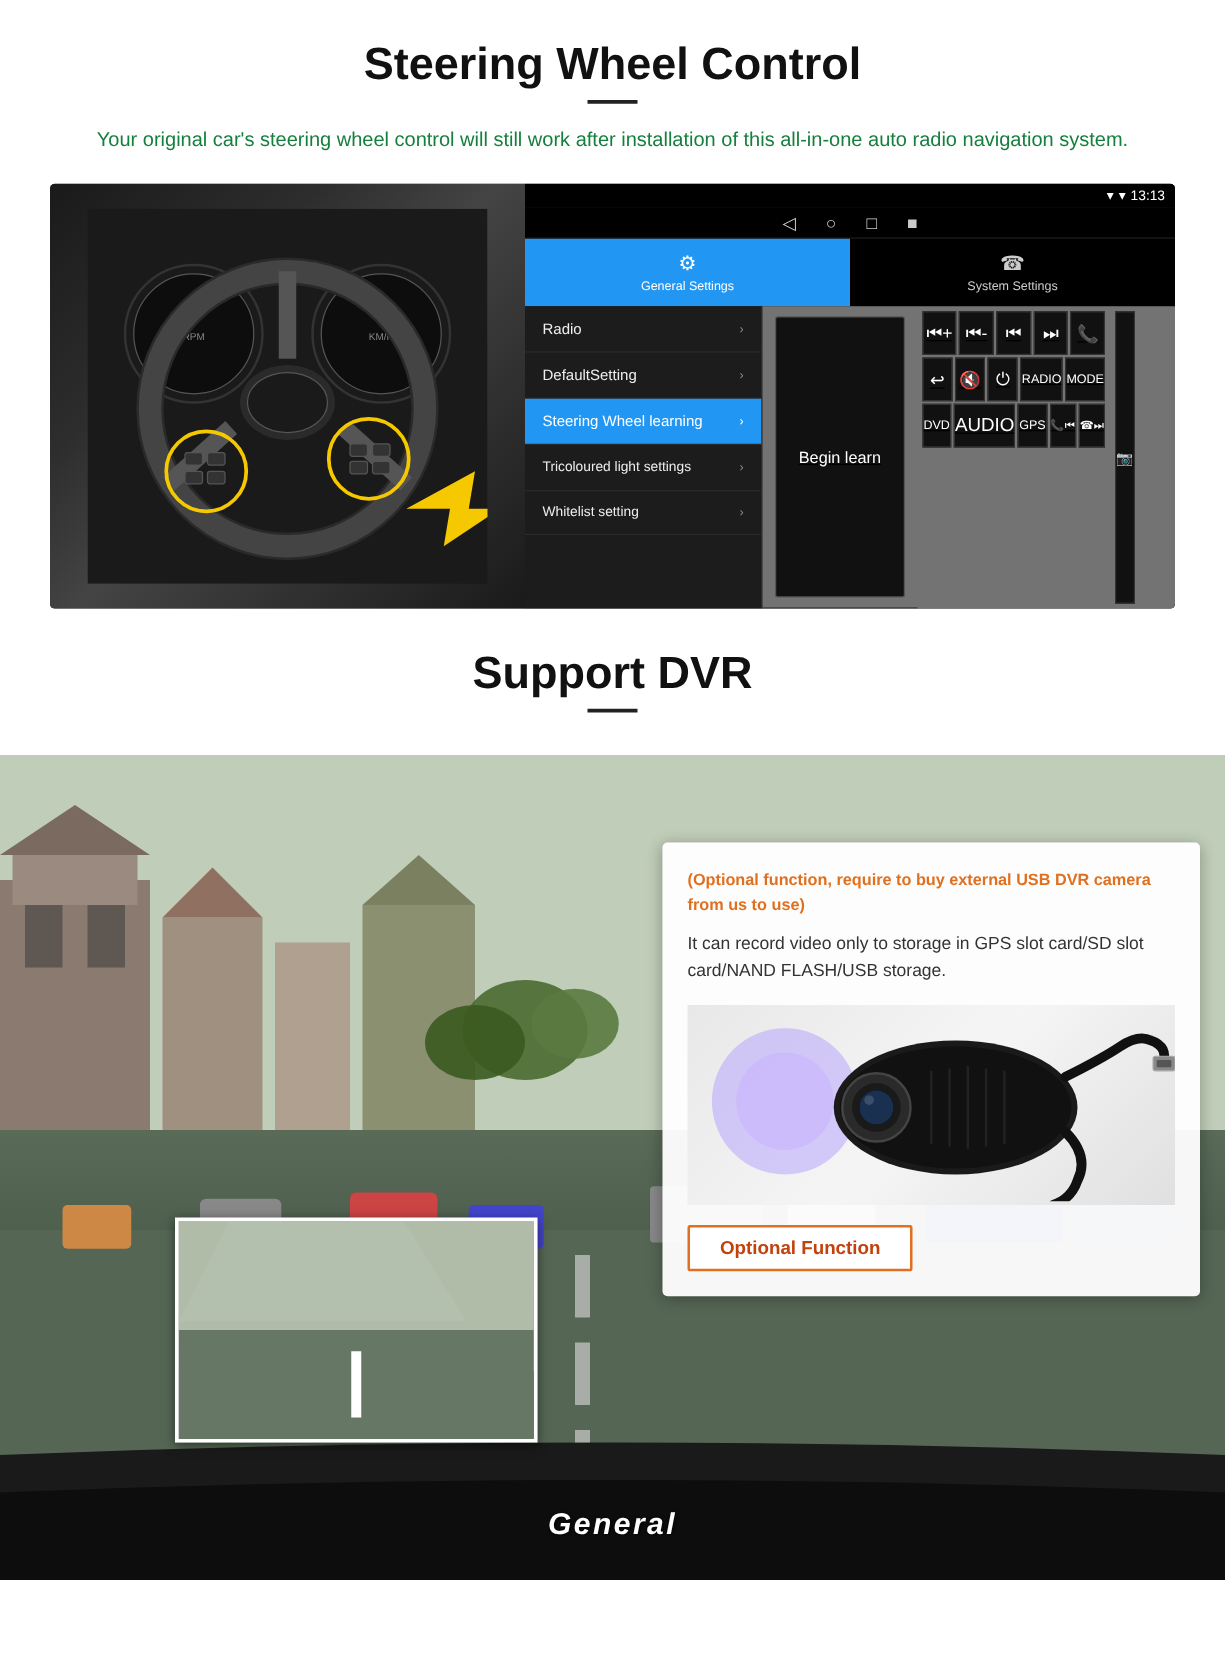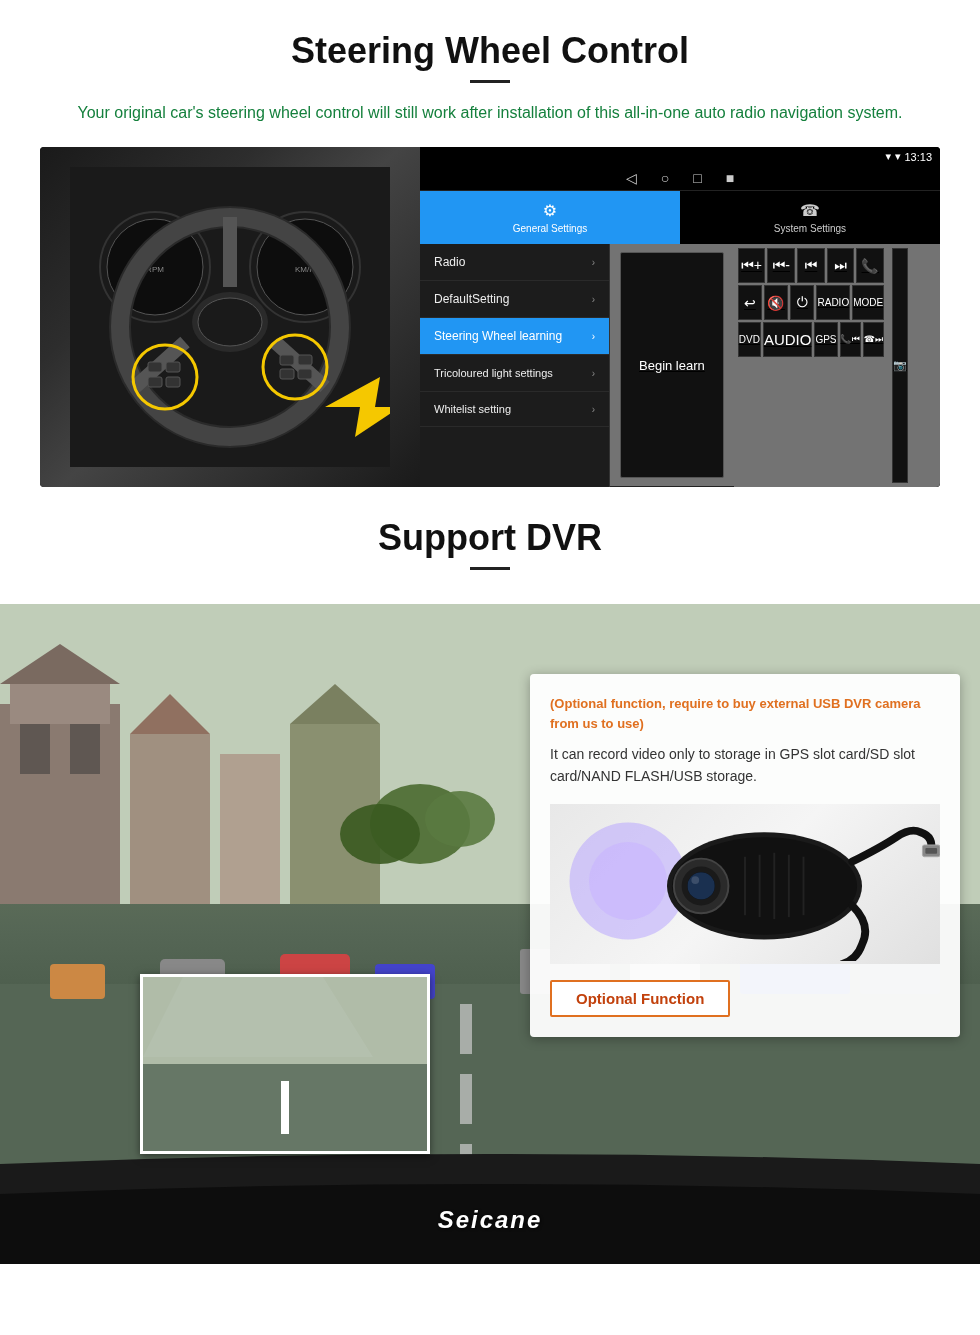--- a/index.html
+++ b/index.html
@@ -554,15 +554,15 @@
 
           <path d="M310,100 Q330,120 320,140 Q315,155 300,160" stroke="#111" stroke-width="8" fill="none" stroke-linecap="round"></path>
         </svg>
       </div>
 
       <div style="text-align:left;">
         <button class="optional-function-btn">Optional Function</button>
       </div>
     </div>
 
-    <div class="seicane-watermark">Seicane</div>
+    <div class="seicane-watermark">General</div>
   </div>
 </div>
 
 </body></html>

